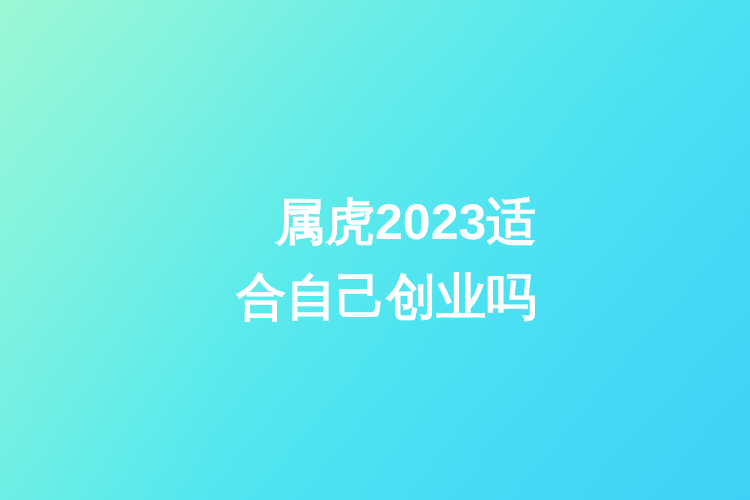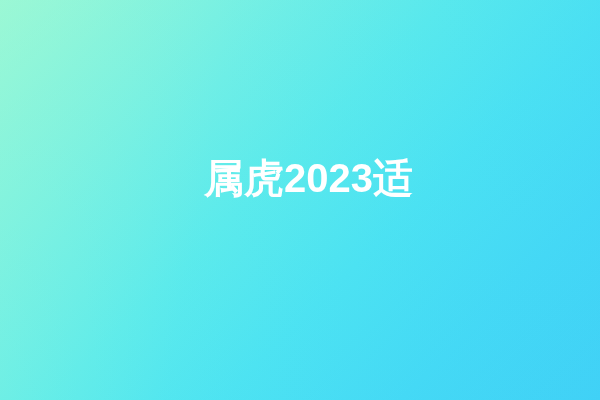--- a/index.html
+++ b/index.html
@@ -40,21 +40,21 @@
       rgba(150, 248, 214, 0.35) 0%,
       rgba(110, 238, 232, 0.08) 35%,
       rgba(64, 210, 246, 0.10) 70%,
       rgba(64, 205, 247, 0.22) 100%
     );
     pointer-events: none;
   }
 
   .title-block {
     position: absolute;
-    left: 204px;
+    left: 189px;
     top: 148px;
     z-index: 2;
     text-align: right;
   }
 
   .title-line {
     display: block;
     color: #ffffff;
     font-size: 40px;
     font-weight: bold;
@@ -64,15 +64,16 @@
     font-family: "Liberation Sans", "DejaVu Sans", sans-serif;
   }
 </style>
 </head>
 <body>
 
 <div class="banner">
 
   <div class="title-block">
     <span class="title-line">属虎2023适</span>
+    <span class="title-line">合自己创业吗</span>
   </div>
 
 </div>
 
 </body></html>

